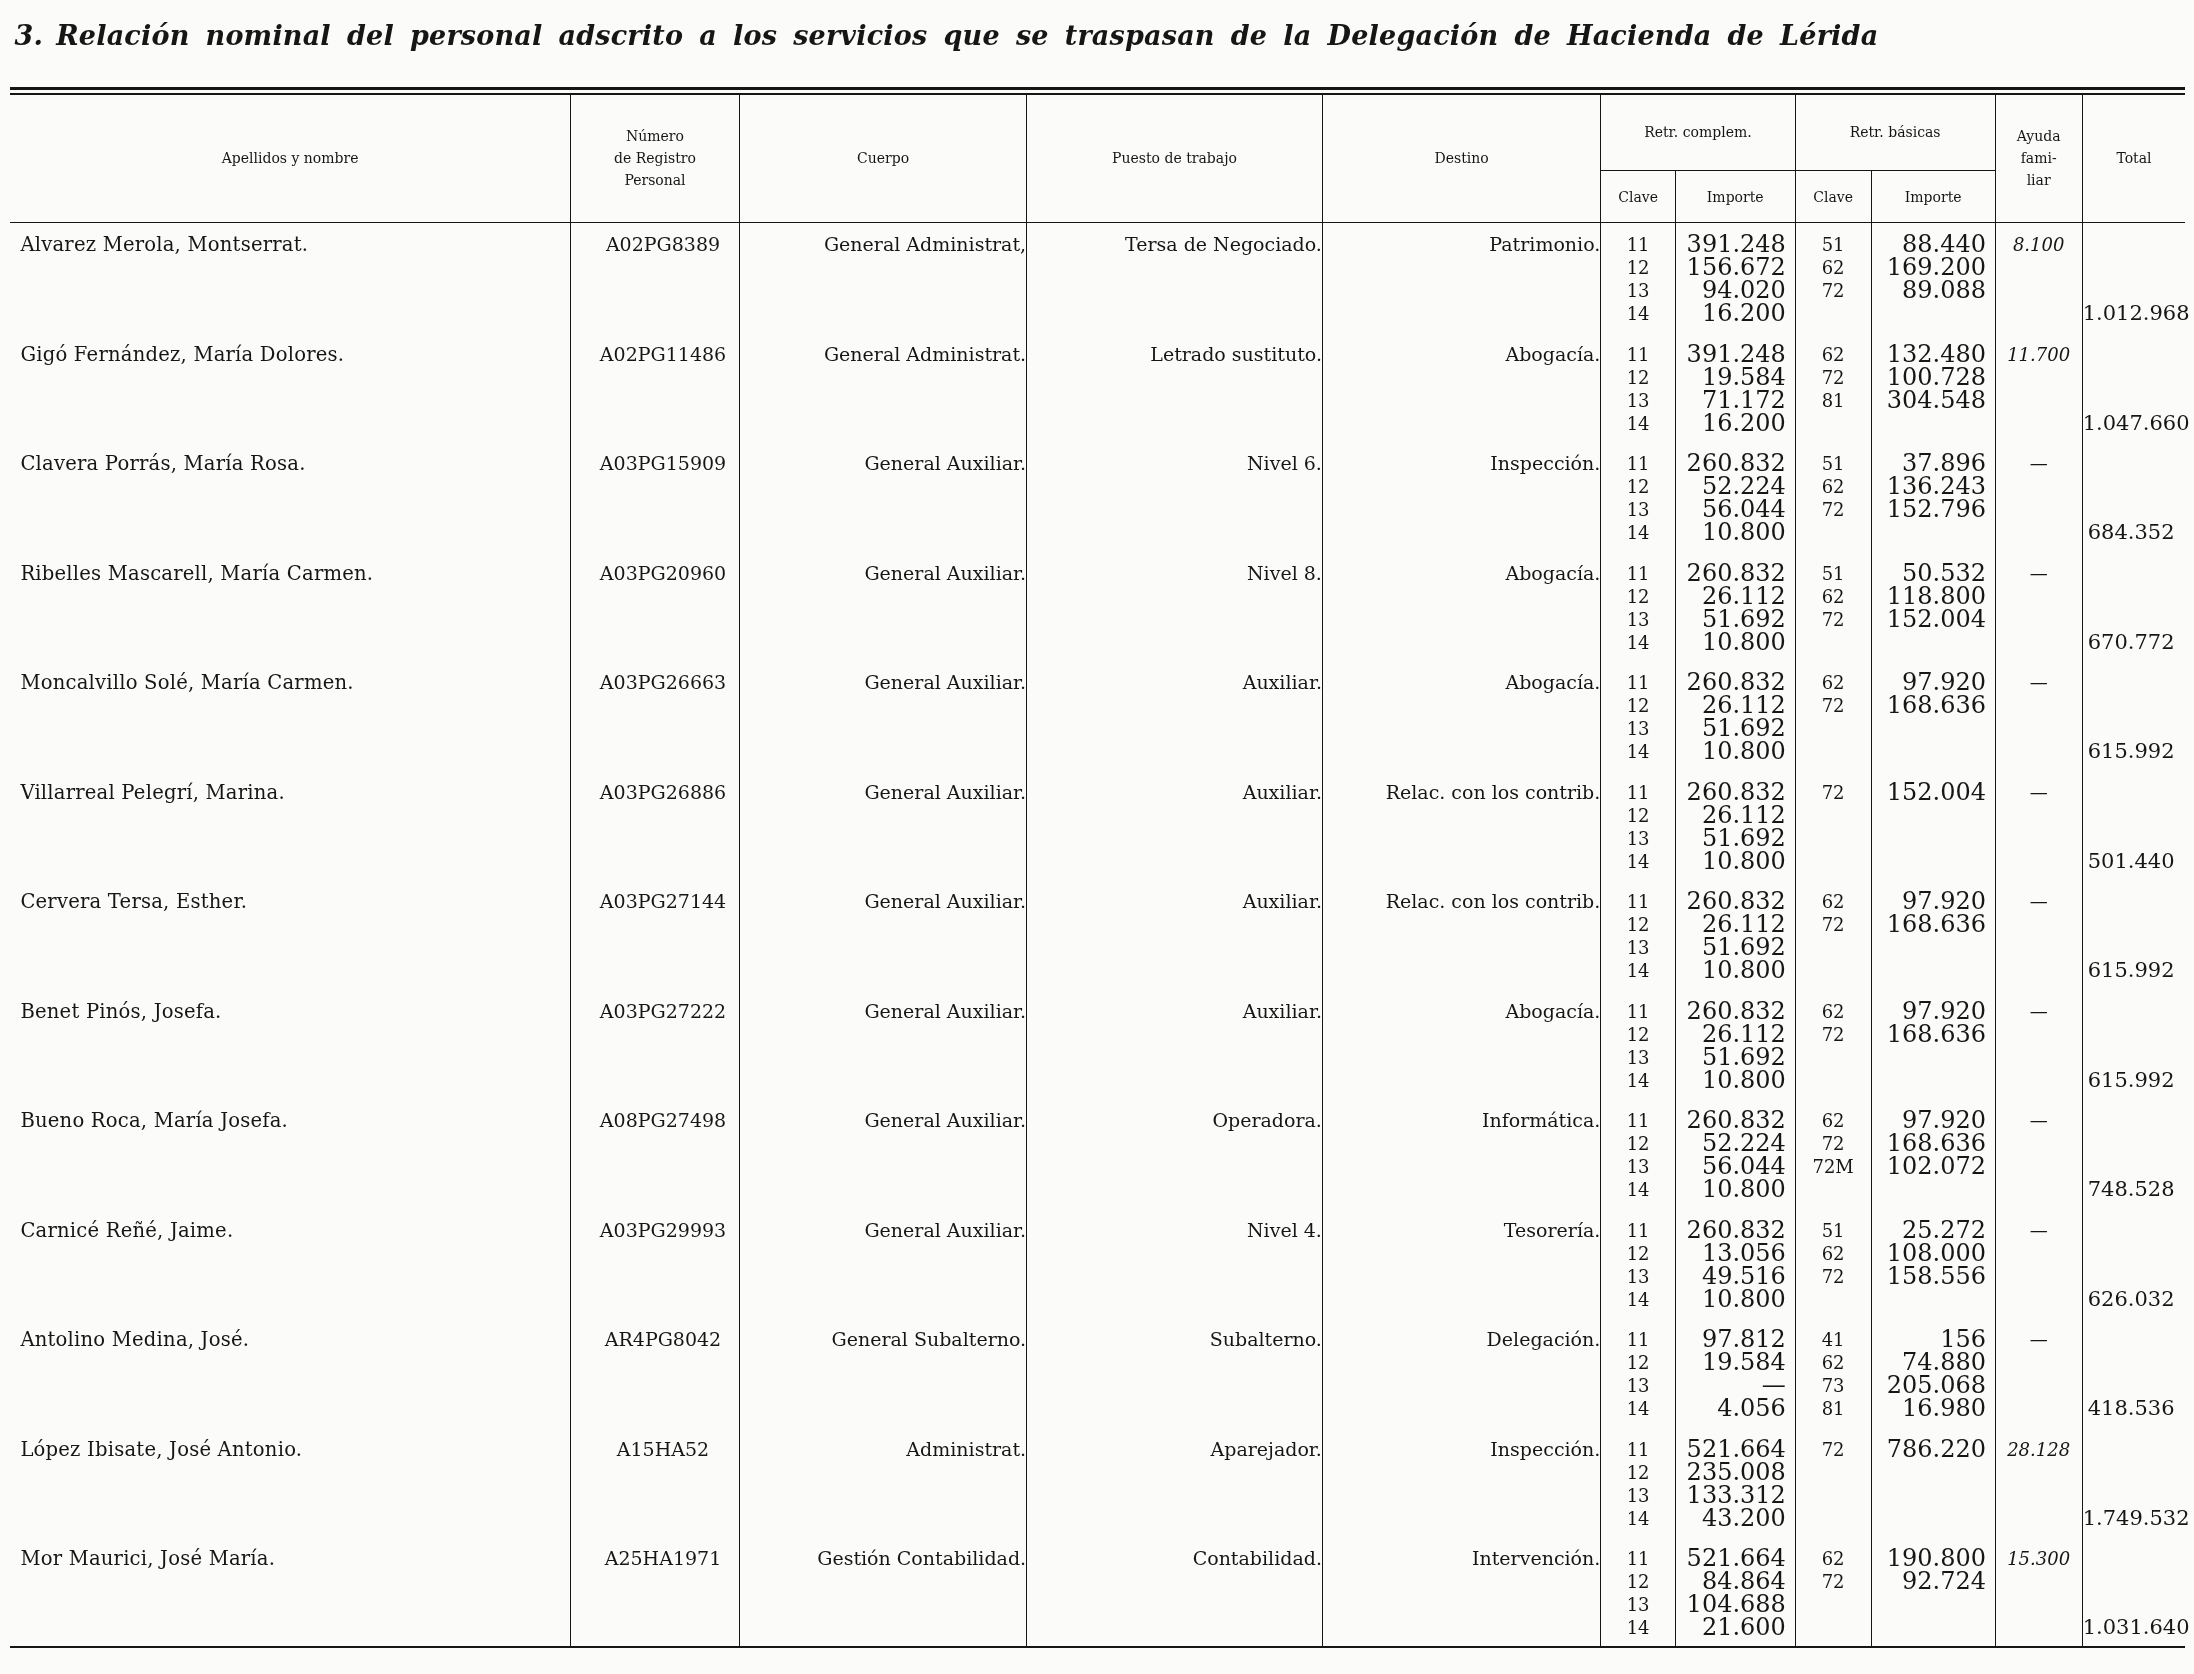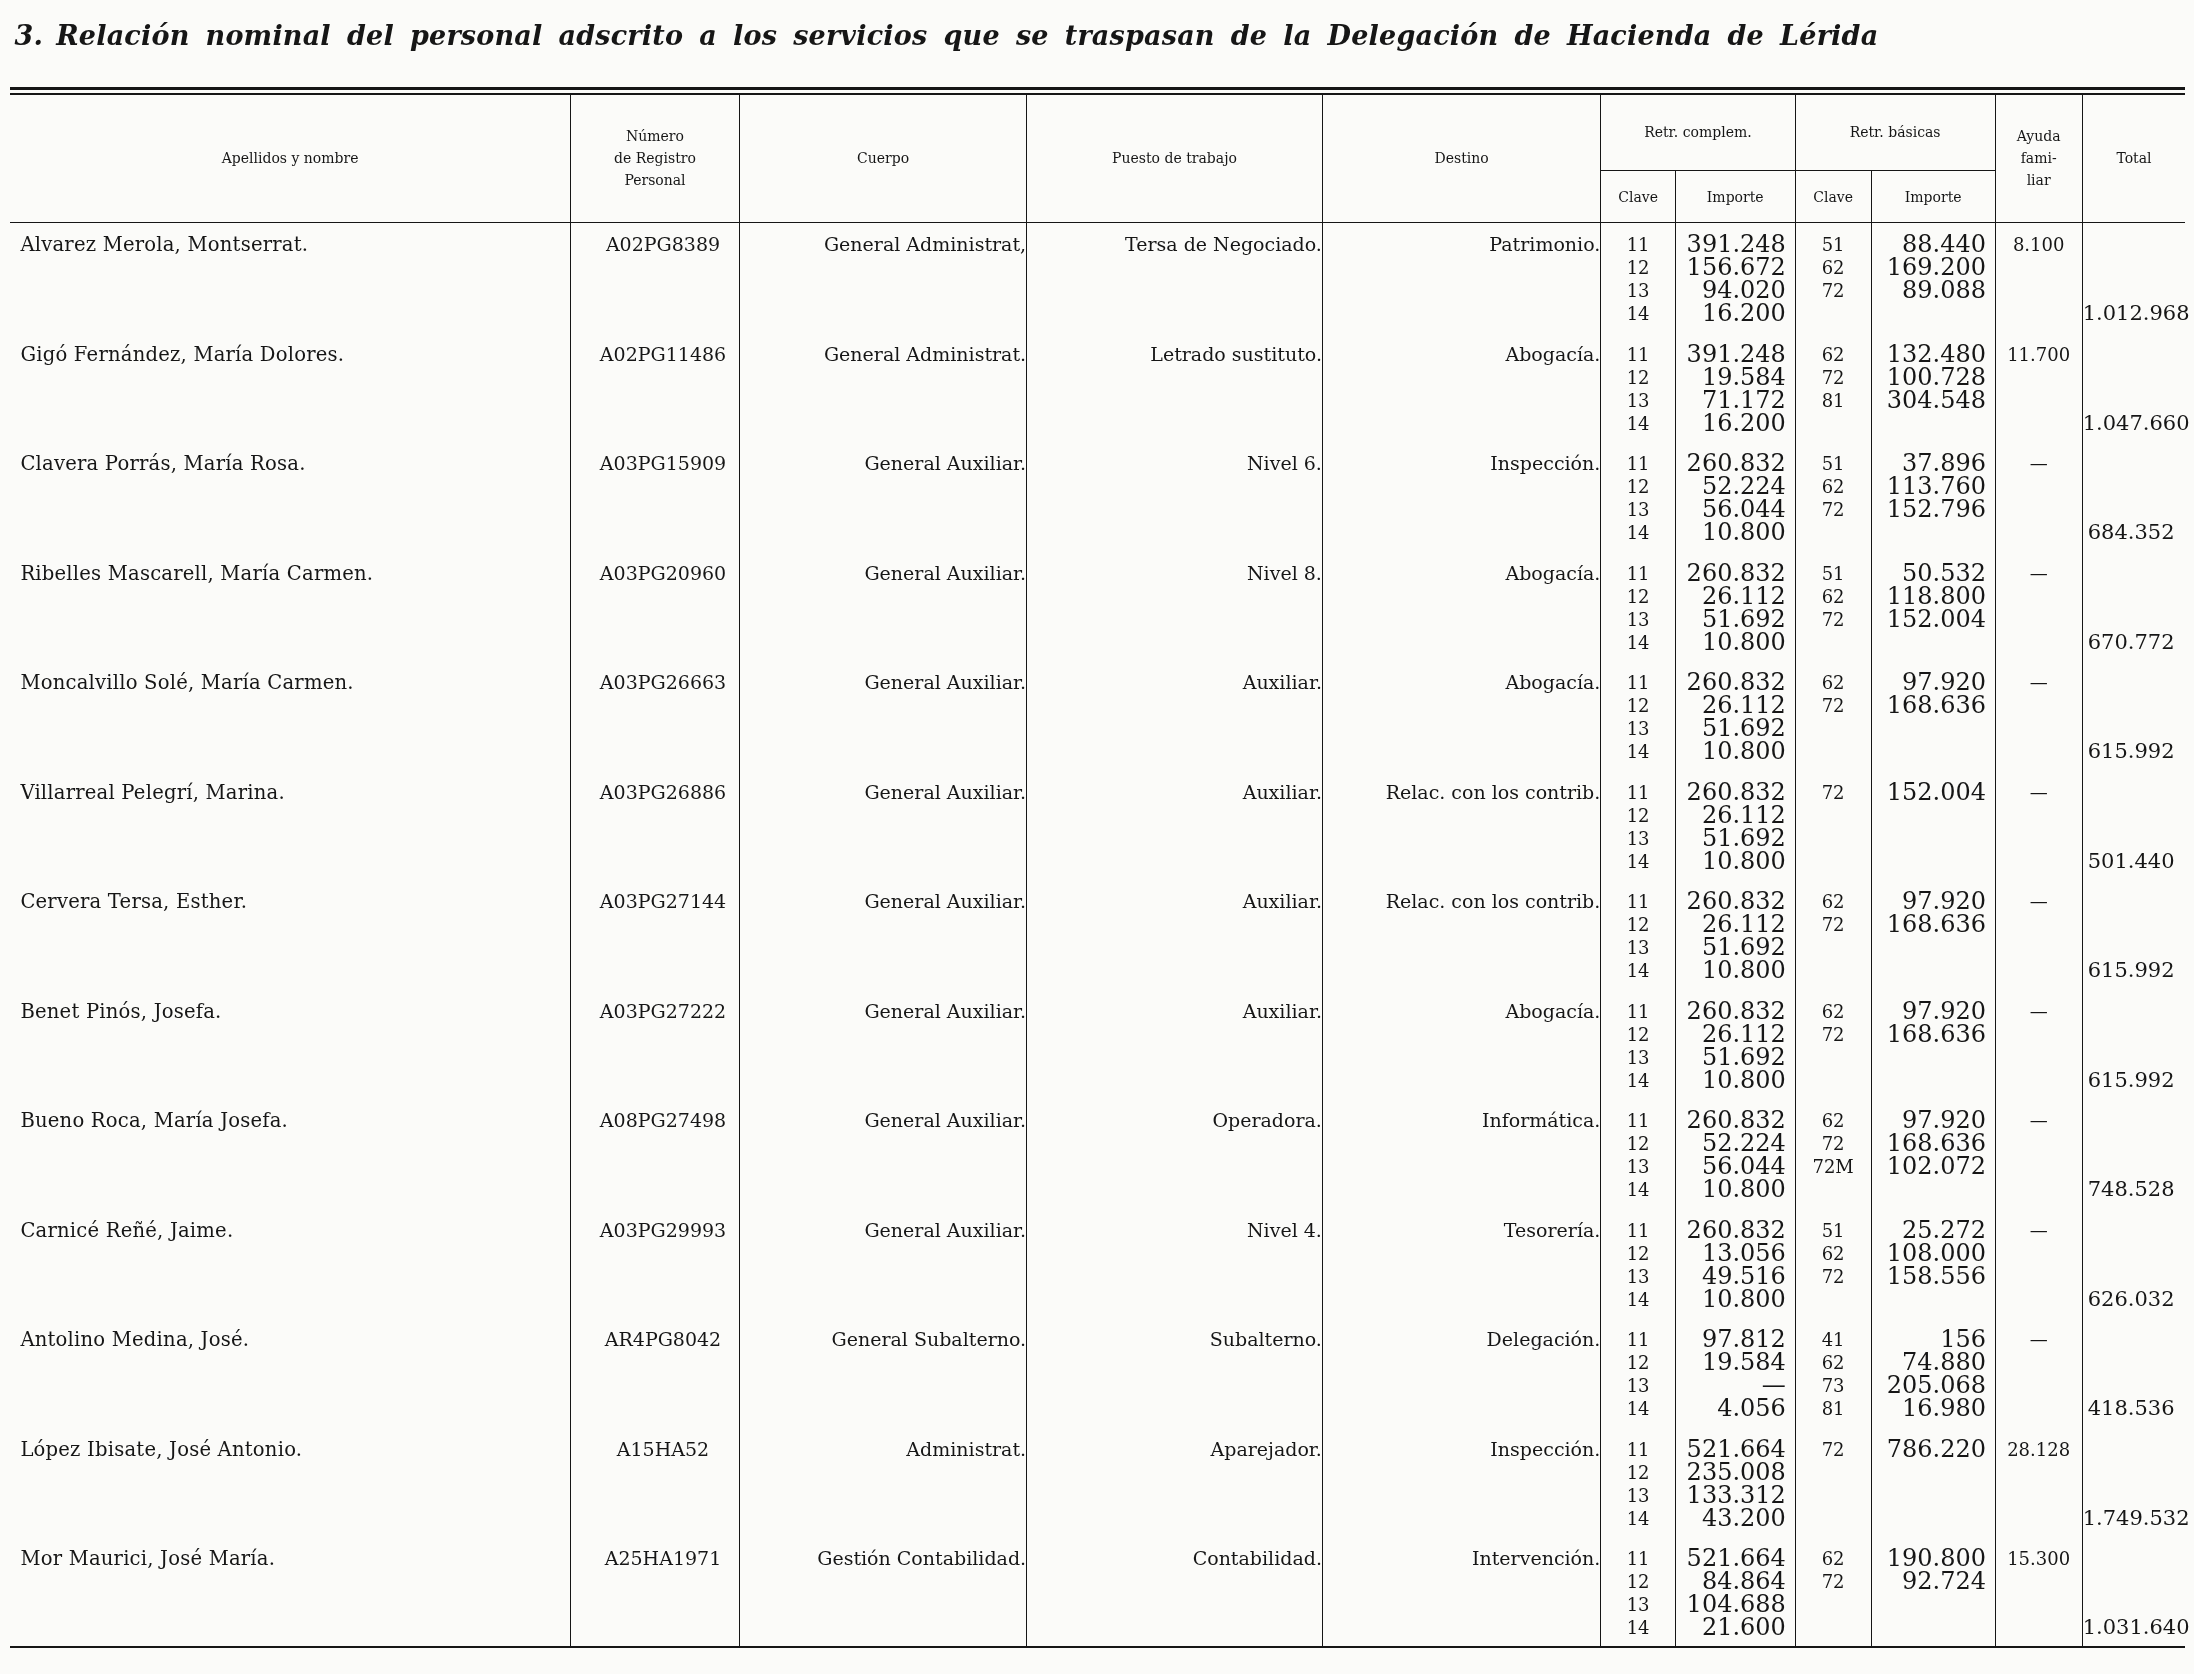--- a/index.html
+++ b/index.html
@@ -63,21 +63,21 @@
   }
   tbody td + td { border-left: 1.5px solid var(--ink); }
 
   .td-name    { text-align: left;  padding-left: 10.2px; font-size: 19.6px; letter-spacing: 0.2px; }
   .td-reg     { text-align: center; padding-left: 16px; }
   .td-cuerpo,
   .td-puesto,
   .td-destino { text-align: right; padding-left: 8.7px; }
   .td-clave   { text-align: center; font-size: 18px; }
   .td-imp     { text-align: right; padding-right: 8.7px; font-size: 24px; }
-  .td-ayuda   { text-align: center; font-size: 18px; }
+  .td-ayuda   { text-align: center; font-size: 18px; font-style: italic; }
   .td-total   { vertical-align: bottom; text-align: center; padding-right: 5.8px; font-size: 21px; }
 
   .num-line { line-height: 23px; }
 </style>
 </head>
 <body>
 
 <div class="page">
 
   <div class="doc-title">
@@ -204,21 +204,21 @@
             <div class="num-line">56.044</div>
             <div class="num-line">10.800</div>
           </td>
           <td class="td-clave">
             <div class="num-line">51</div>
             <div class="num-line">62</div>
             <div class="num-line">72</div>
           </td>
           <td class="td-imp">
             <div class="num-line">37.896</div>
-            <div class="num-line">113.760</div>
+            <div class="num-line">136.243</div>
             <div class="num-line">152.796</div>
           </td>
           <td class="td-ayuda">—</td>
           <td class="td-total">684.352</td>
         </tr>
         <tr>
           <td class="td-name">Ribelles Mascarell, María Carmen.</td>
           <td class="td-reg">A03PG20960</td>
           <td class="td-cuerpo">General Auxiliar.</td>
           <td class="td-puesto">Nivel 8.</td>

